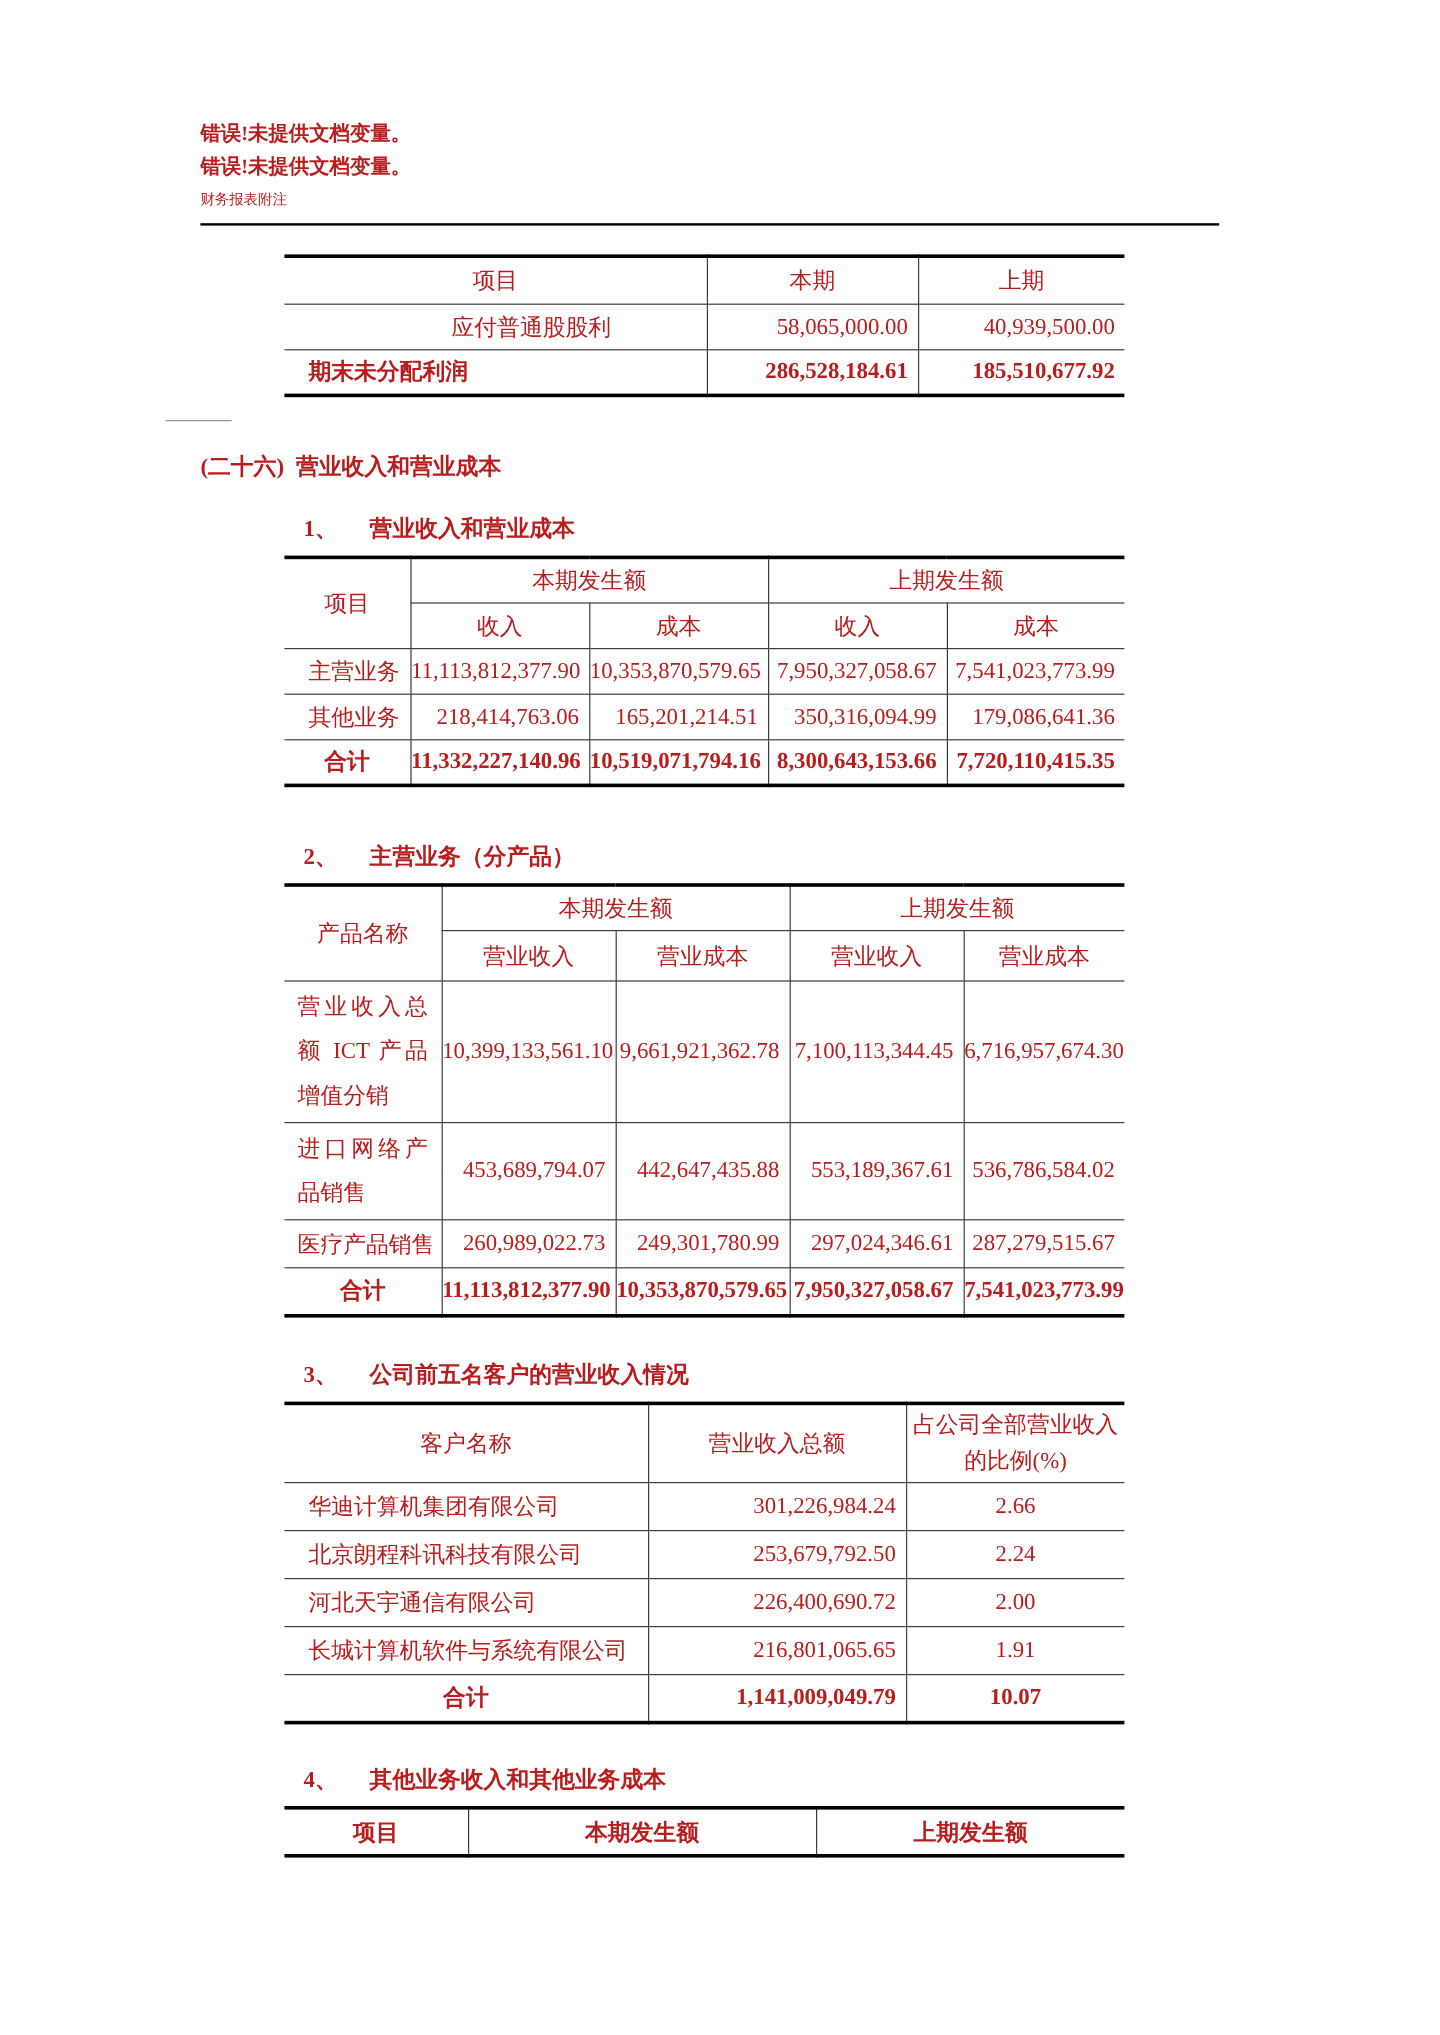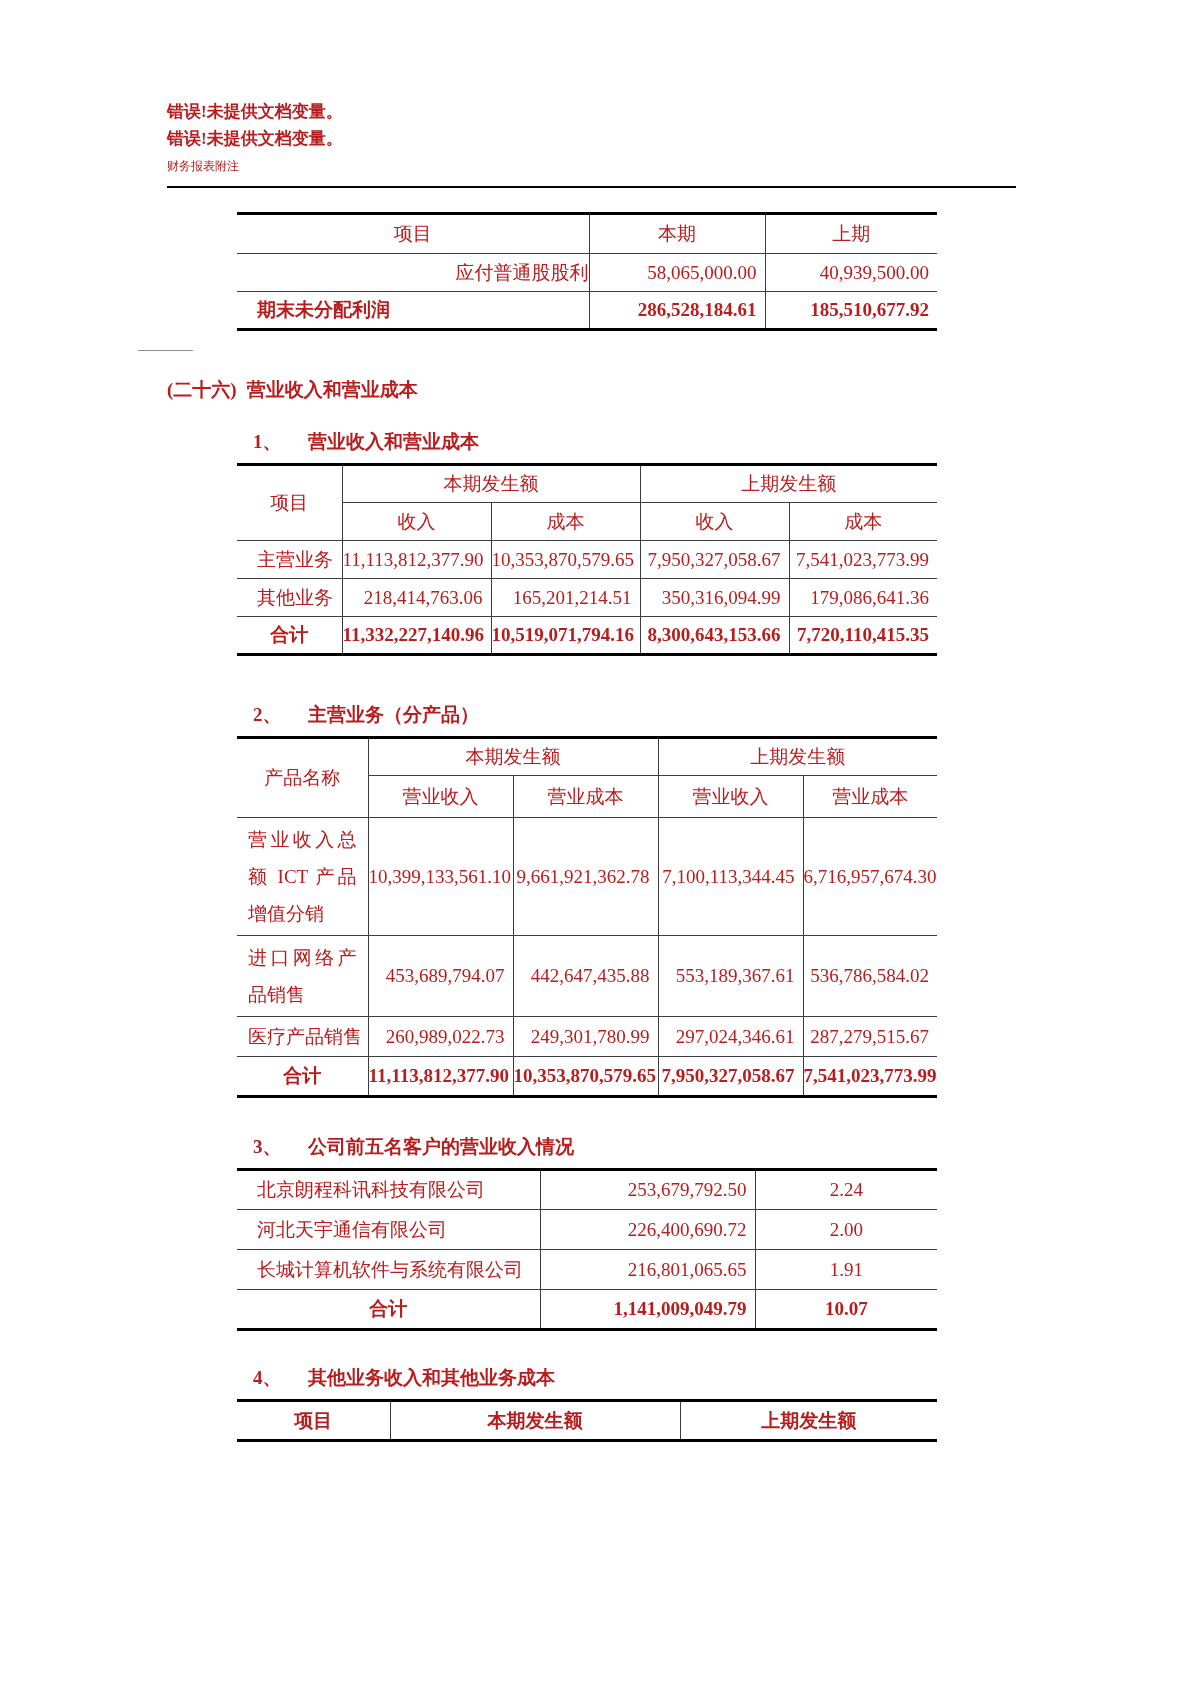--- a/index.html
+++ b/index.html
@@ -32,21 +32,21 @@
     border-right:1px solid #3d3d3d;
     border-bottom:1px solid #3d3d3d;
     vertical-align:middle;
     font-size:19px;
     overflow:visible;
   }
   table.tbl tr td:last-child { border-right:none; }
   table.tbl tr:last-child td { border-bottom:none;font-weight:bold; }
   td.hc { text-align:center; }
   td.lbl { text-align:left; padding-left:20px; }
-  td.lbl-big-indent { text-align:right; padding-left:60px; }
+  td.lbl-big-indent { text-align:center; padding-left:60px; }
   td.ctr { text-align:center; }
   td.num { text-align:right; padding-right:8px; font-size:17.5px; white-space:nowrap; }
   td.just {
     text-align:justify;
     padding-left:11px; padding-right:11px;
     font-size:18px; line-height:37px;
     padding-top:3px; padding-bottom:3px;
   }
 
   
@@ -239,20 +239,33 @@
     <span class="sub-num">3、</span>
     <span>公司前五名客户的营业收入情况</span>
   </div>
   <table class="tbl t3">
     <colgroup>
         <col style="width:303px">
         <col style="width:215px">
         <col style="width:182px">
       </colgroup>
     <tbody>
+        <tr class="h">
+      <td class="hc">客户名称</td>
+      <td class="hc">营业收入总额</td>
+      <td class="hc">
+        <span class="ratio-line">占公司全部营业收入</span>
+        <span class="ratio-line">的比例(%)</span>
+      </td>
+    </tr>
+    <tr class="r">
+      <td class="lbl">华迪计算机集团有限公司</td>
+      <td class="num">301,226,984.24</td>
+      <td class="ctr">2.66</td>
+    </tr>
     <tr class="r">
       <td class="lbl">北京朗程科讯科技有限公司</td>
       <td class="num">253,679,792.50</td>
       <td class="ctr">2.24</td>
     </tr>
     <tr class="r">
       <td class="lbl">河北天宇通信有限公司</td>
       <td class="num">226,400,690.72</td>
       <td class="ctr">2.00</td>
     </tr>

